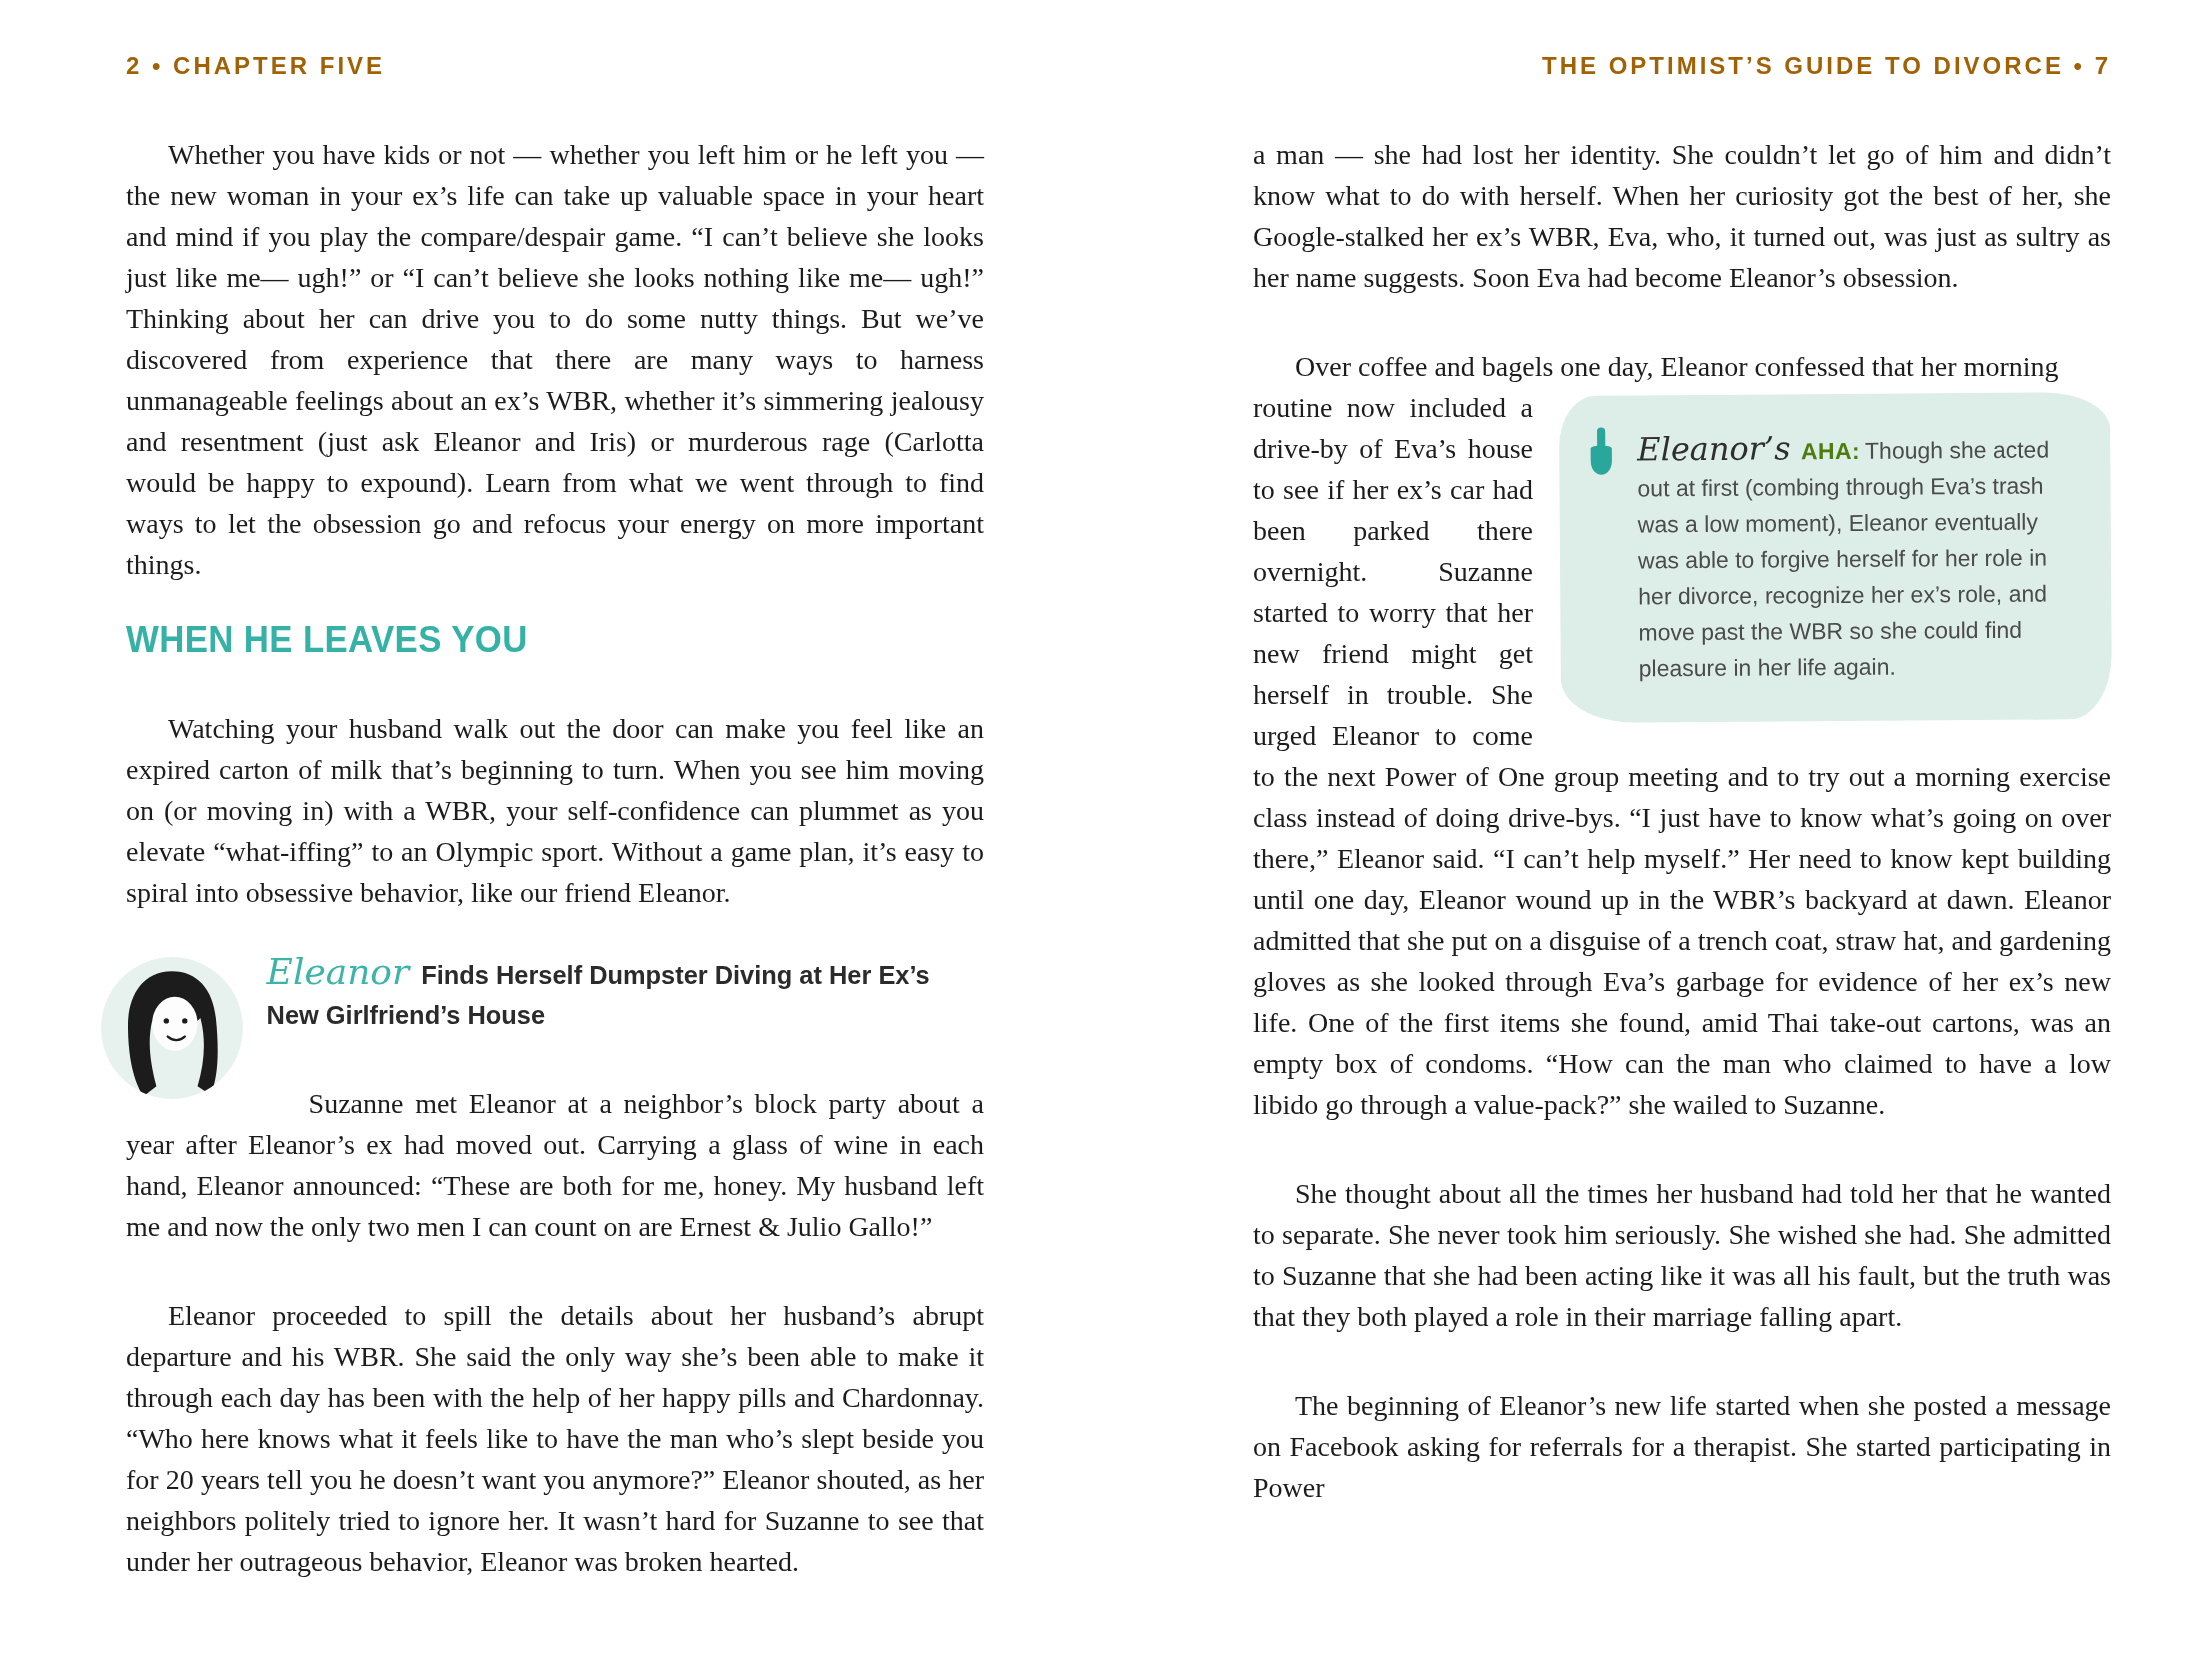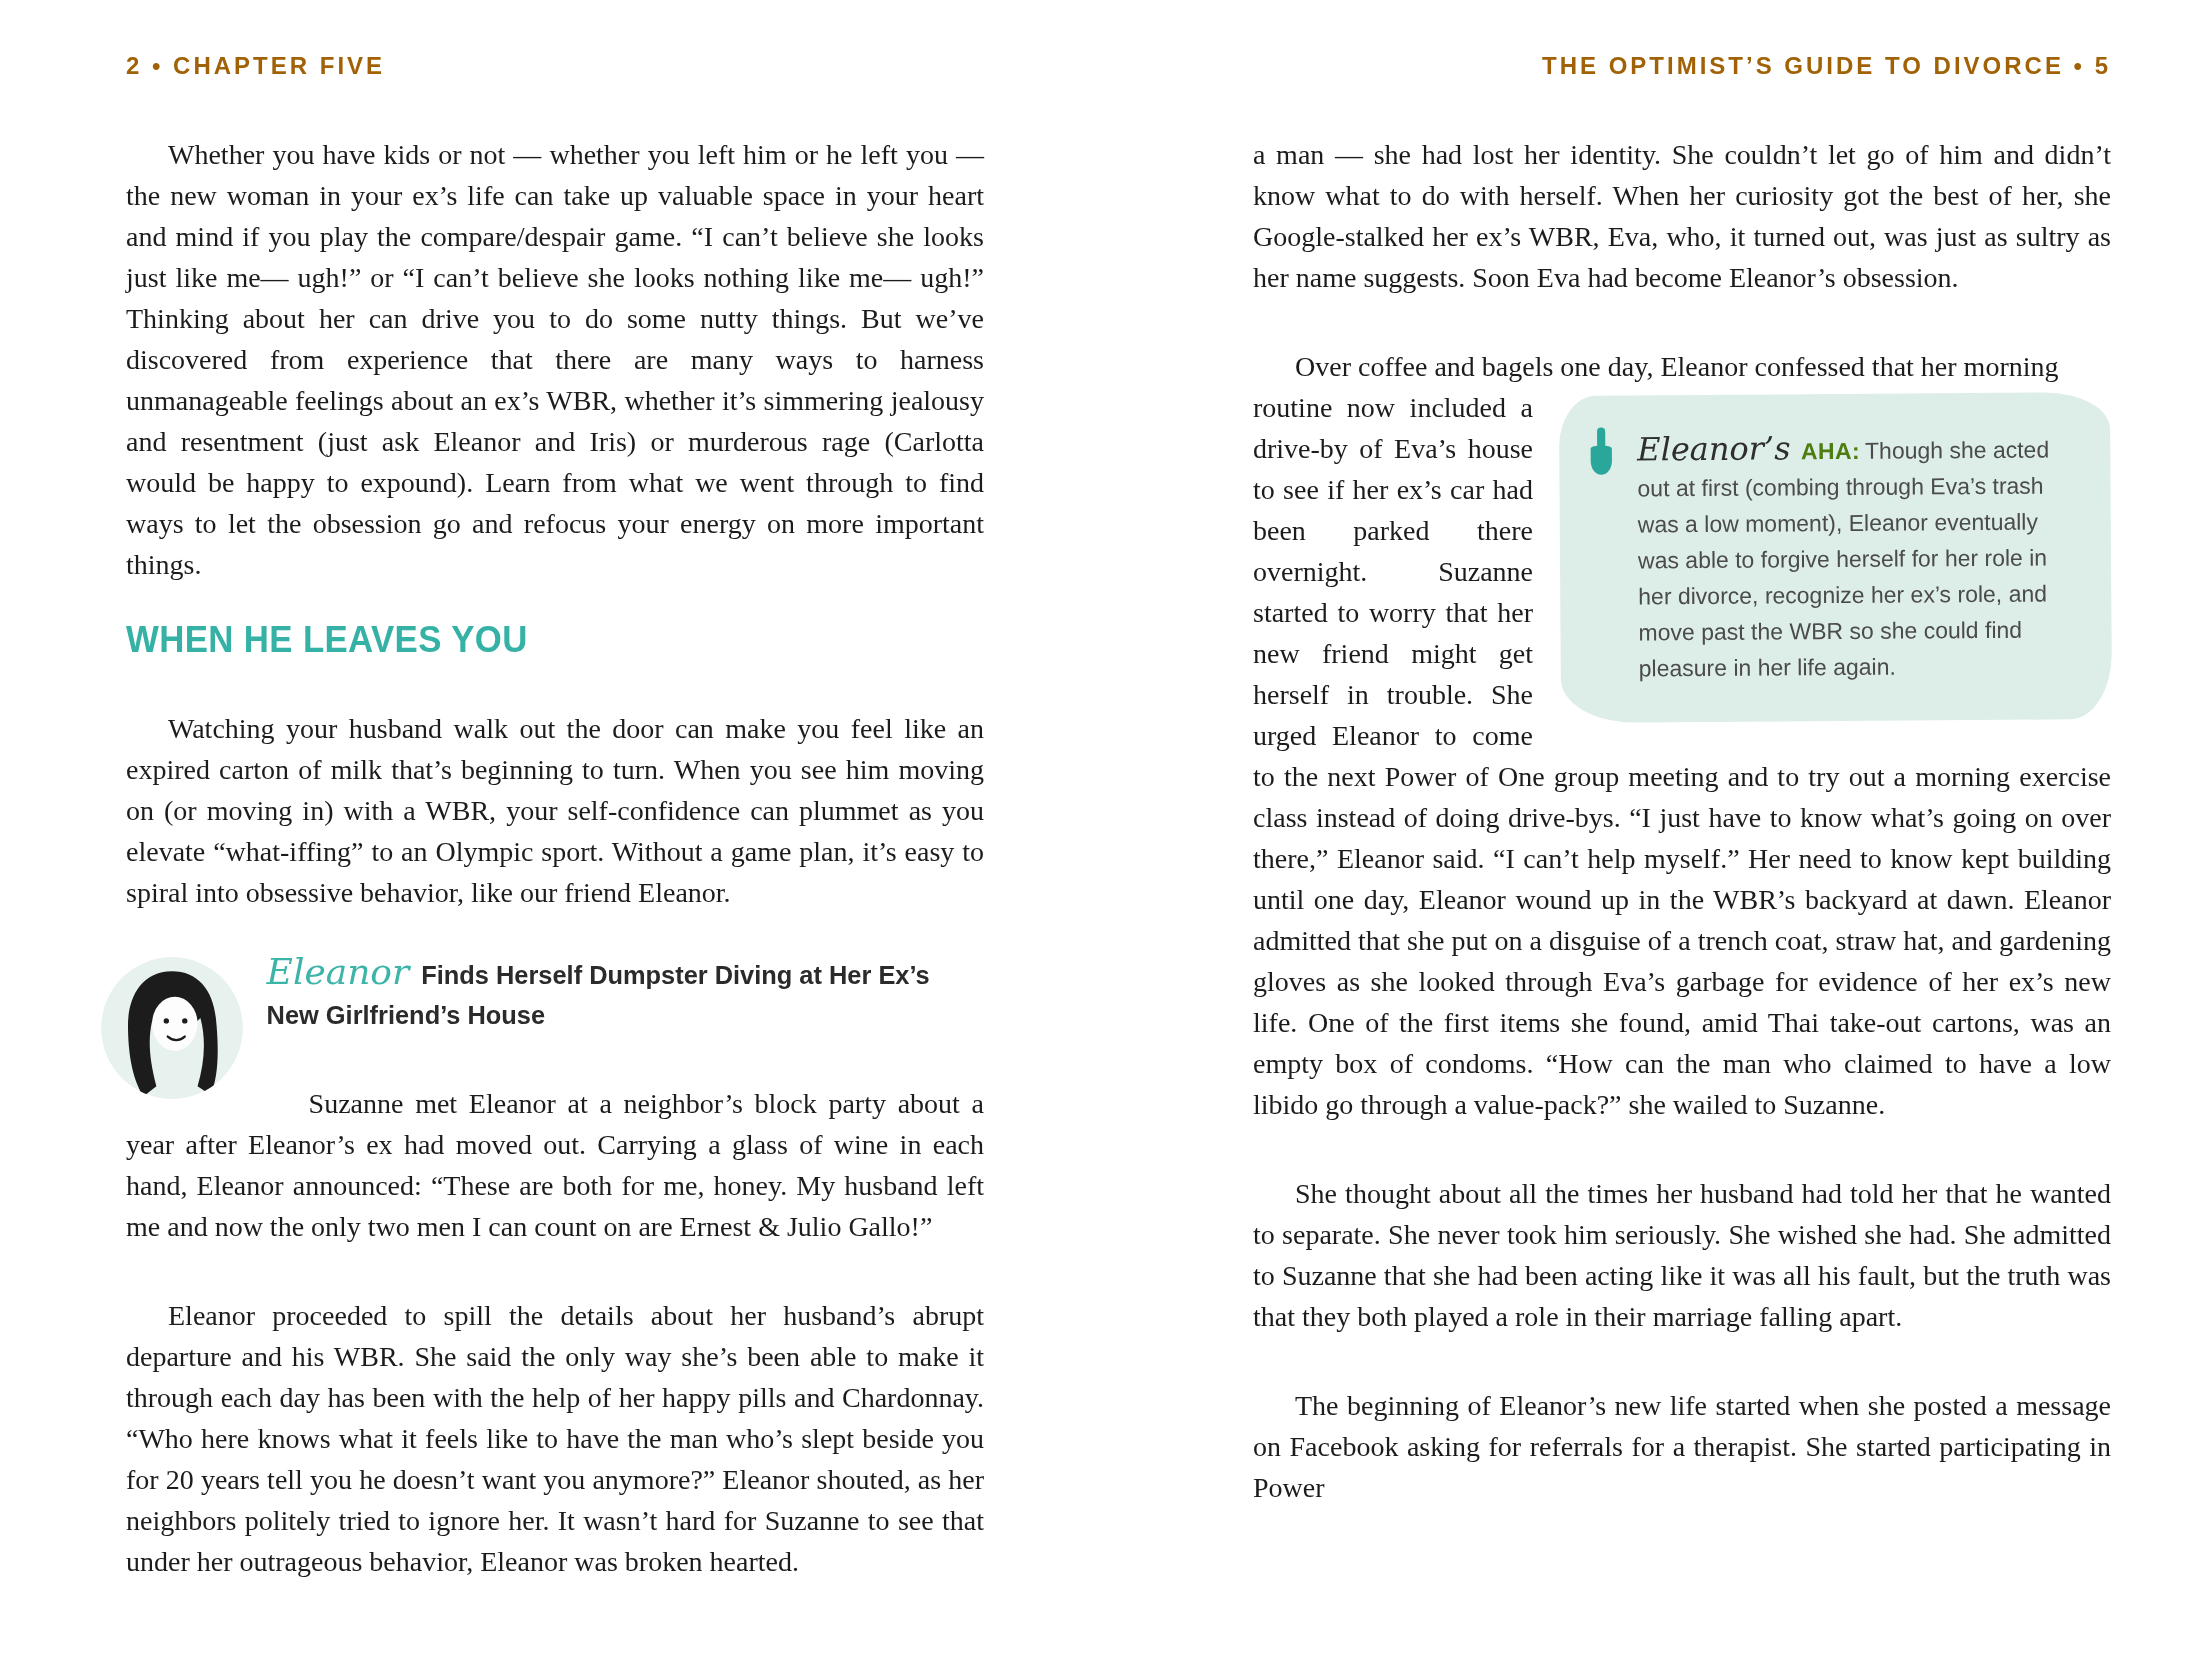--- a/index.html
+++ b/index.html
@@ -132,21 +132,21 @@
 
         <h3 class="story-heading"><span class="script-name">Eleanor</span><span>Finds Herself Dumpster Diving at Her Ex’s New Girlfriend’s House</span></h3>
 
         <p class="para indent">Suzanne met Eleanor at a neighbor’s block party about a year after Eleanor’s ex had moved out. Carrying a glass of wine in each hand, Eleanor announced: “These are both for me, honey. My husband left me and now the only two men I can count on are Ernest &amp; Julio Gallo!”</p>
         <p class="para indent">Eleanor proceeded to spill the details about her husband’s abrupt departure and his WBR. She said the only way she’s been able to make it through each day has been with the help of her happy pills and Chardonnay. “Who here knows what it feels like to have the man who’s slept beside you for 20 years tell you he doesn’t want you anymore?” Eleanor shouted, as her neighbors politely tried to ignore her. It wasn’t hard for Suzanne to see that under her outrageous behavior, Eleanor was broken hearted.</p>
       </div>
     </div>
   </div>
 
   <div class="page right">
-    <div class="running-head">THE OPTIMIST’S GUIDE TO DIVORCE • 5</div>
+    <div class="running-head">THE OPTIMIST’S GUIDE TO DIVORCE • 7</div>
 
     <div class="content">
       <p class="para">a man — she had lost her identity. She couldn’t let go of him and didn’t know what to do with herself. When her curiosity got the best of her, she Google-stalked her ex’s WBR, Eva, who, it turned out, was just as sultry as her name suggests. Soon Eva had become Eleanor’s obsession.</p>
 
       <p class="para indent">Over coffee and bagels one day, Eleanor confessed that her morning</p>
 
       <div class="para p2-wrap">
         <aside class="callout">
           <span class="hand-icon">
             <svg viewBox="0 0 44 60">

